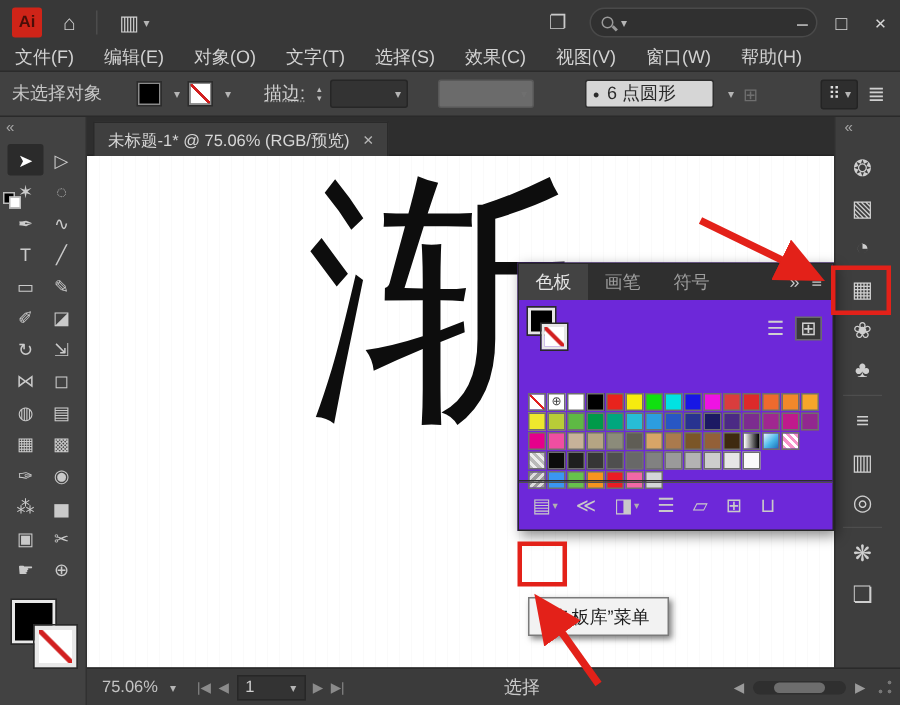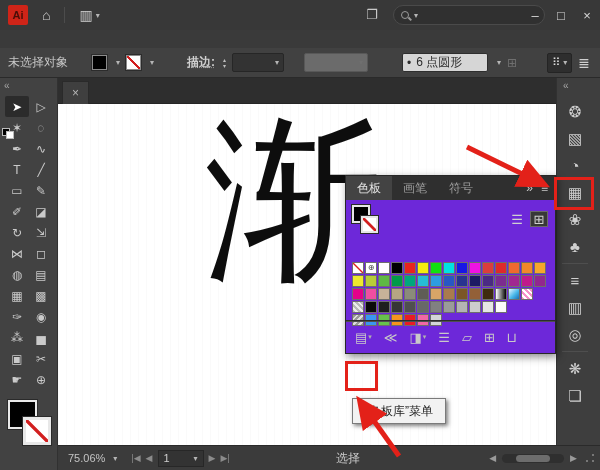--- a/index.html
+++ b/index.html
@@ -23,21 +23,21 @@
   
   .menubar { position:absolute; left:0; top:30px; width:600px; height:18px; background:#383838; display:flex; align-items:center; border-bottom:1px solid #2b2b2b; }
   .menu-item { padding:0 10px; color:#d2d2d2; font-size:12px; white-space:nowrap; }
 
   
   .controlbar { position:absolute; left:0; top:48px; width:600px; height:30px; background:#414141; border-bottom:1px solid #2a2a2a; display:flex; align-items:center; gap:6px; padding:0 8px; }
   .cb-label { color:#c6c6c6; margin-right:18px; }
   .chip { width:15px; height:15px; border:1px solid #8b8b8b; outline:1px solid #2c2c2c; }
   .chip-fill { background:#000; }
   .chip-stroke { background:linear-gradient(to top right,#ffffff 44%,#d21f1f 46%,#d21f1f 54%,#ffffff 56%); }
-  .stroke-lab { margin-left:27px; text-decoration:underline dotted #8a8a8a;font-weight:bold; }
+  .stroke-lab { margin-left:16px; text-decoration:underline dotted #8a8a8a; }
   .stepper { display:flex; flex-direction:column; font-size:6px; color:#bdbdbd; line-height:6px; margin-left:2px; }
   .dd { height:19px; background:#333333; border:1px solid #262626; border-radius:2px; display:flex; align-items:center; justify-content:flex-end; padding:0 4px; }
   .dd-dark { width:52px; }
   .dd-gray { width:64px; background:#6b6b6b; border-color:#585858; margin-left:14px; }
   .dd-brush { width:86px; background:#d6d6d6; color:#2b2b2b; justify-content:flex-start; gap:5px; margin-left:28px; border-color:#2e2e2e;}
   .faint { color:#6f6f6f; }
   .cb-dark-btn { margin-left:auto; background:#2e2e2e; border:1px solid #242424; border-radius:2px; height:20px; display:flex; align-items:center; padding:0 4px; color:#dedede; font-size:11px;}
 
   
   .toolbar { position:absolute; left:0; top:78px; width:58px; height:392px; background:#424242; border-right:1px solid #313131; }
@@ -123,20 +123,31 @@
       <span class="mag"></span>
       <span class="caret">▾</span>
     </div>
     <div class="winbtns">
       <span class="winbtn">–</span>
       <span class="winbtn">□</span>
       <span class="winbtn">×</span>
     </div>
   </div>
 
+  <div class="menubar" id="menu-items">
+      <span class="menu-item">文件(F)</span>
+      <span class="menu-item">编辑(E)</span>
+      <span class="menu-item">对象(O)</span>
+      <span class="menu-item">文字(T)</span>
+      <span class="menu-item">选择(S)</span>
+      <span class="menu-item">效果(C)</span>
+      <span class="menu-item">视图(V)</span>
+      <span class="menu-item">窗口(W)</span>
+      <span class="menu-item">帮助(H)</span>
+    </div>
 
   <div class="controlbar">
     <span class="cb-label">未选择对象</span>
     <span class="chip chip-fill"></span>
     <span class="caret">▾</span>
     <span class="chip chip-stroke"></span>
     <span class="caret">▾</span>
     <span class="stroke-lab">描边:</span>
     <span class="stepper">
         <span>▴</span>
@@ -196,20 +207,21 @@
     <div class="fs-proxy">
       <div class="fs-fill"></div>
       <div class="fs-stroke"></div>
     </div>
     <div class="fs-mini"></div>
   </div>
 
   <div class="canvas-wrap">
     <div class="doctabbar">
       <div class="doctab">
+        <span>未标题-1* @ 75.06% (RGB/预览)</span>
         <span class="x">×</span>
       </div>
     </div>
     <div class="canvas">
       <div class="glyph-char">渐</div>
     </div>
   </div>
 
   <div class="rightstrip">
     <span class="rs-collapse">«</span>

